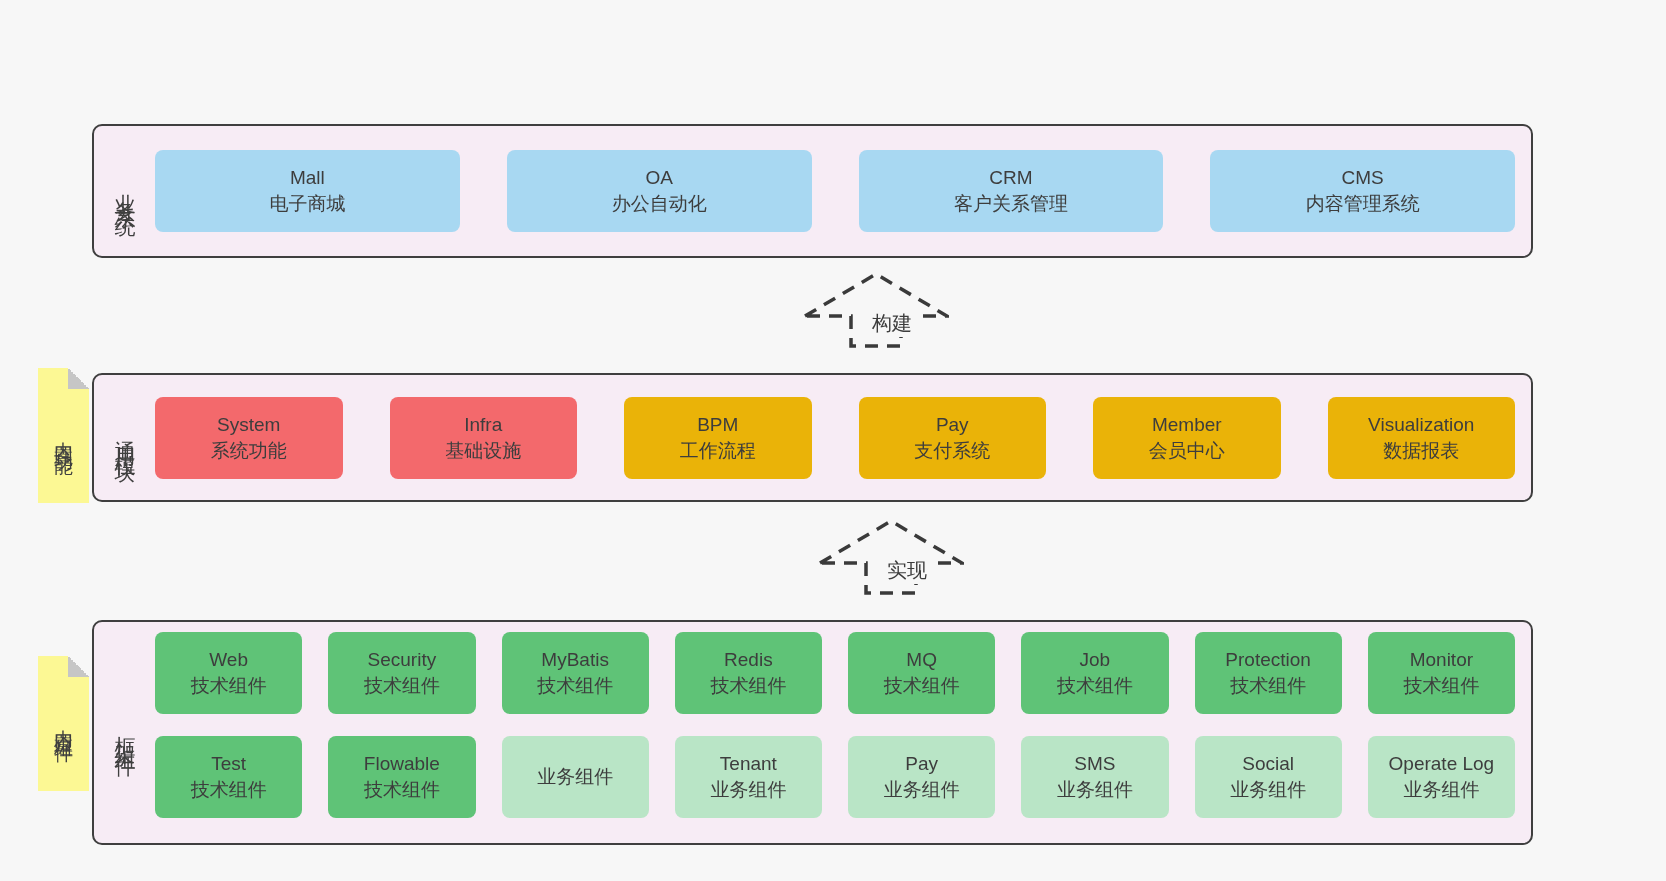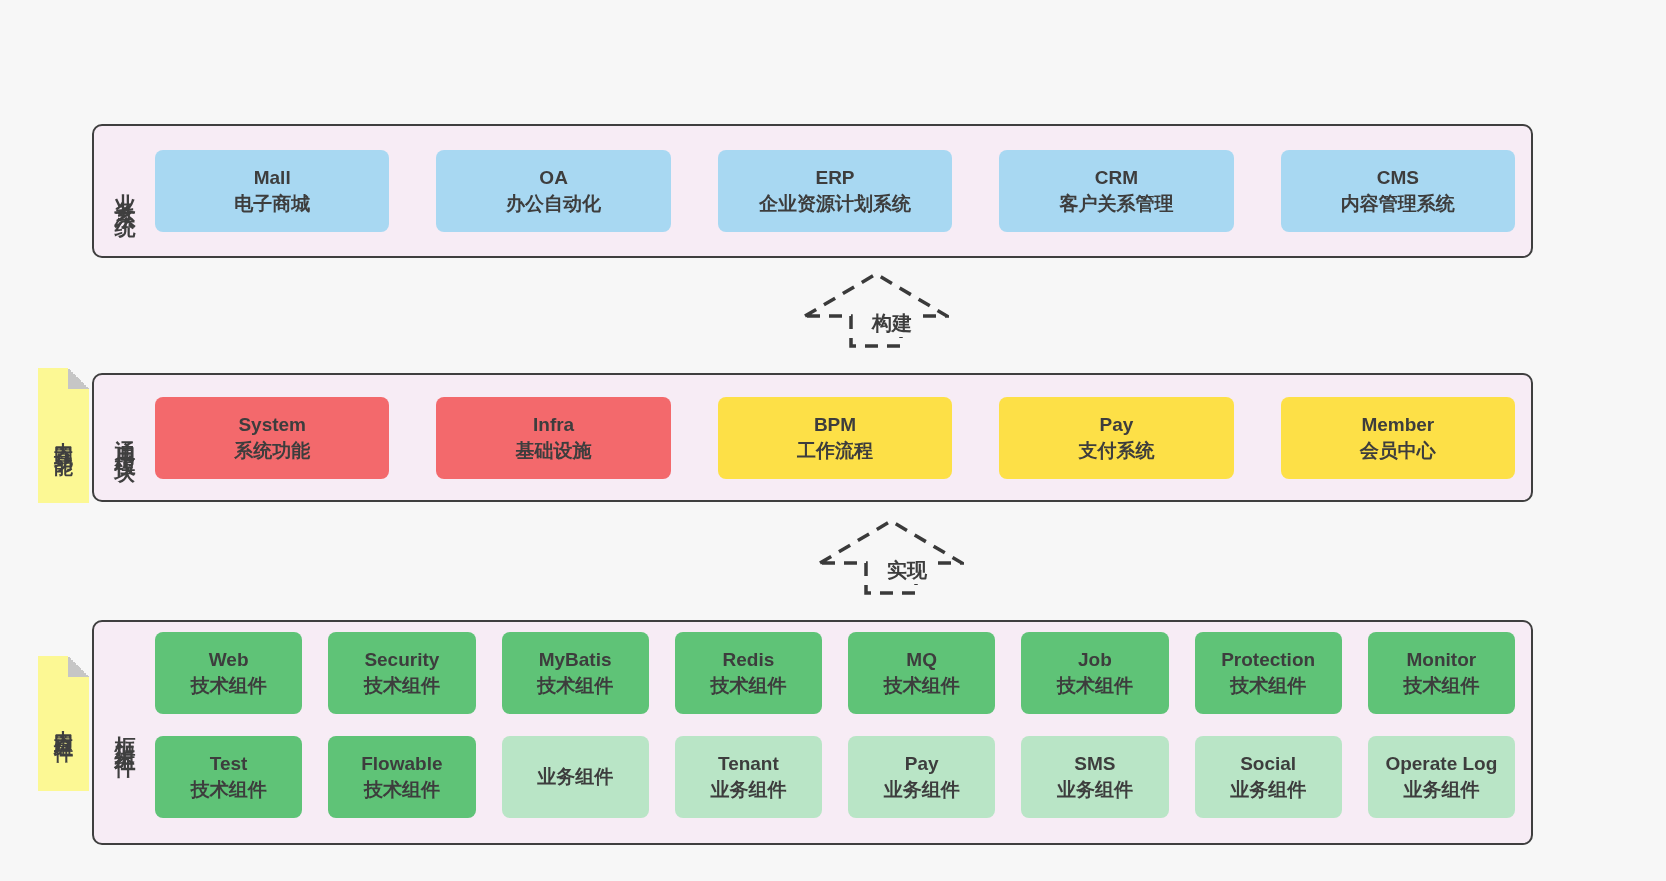--- a/index.html
+++ b/index.html
@@ -2,21 +2,21 @@
 <html><head>
 <meta charset="utf-8">
 <style>
   html,body{margin:0;padding:0;}
   body{
     width:1666px;height:881px;overflow:hidden;
     background:#f7f7f7;
     font-family:"Liberation Sans","DejaVu Sans",sans-serif;
     color:#3d3d3d;
   }
-  .page{position:relative;width:1666px;height:881px;font-weight:bold;}
+  .page{position:relative;width:1666px;height:881px;}
 
   
   .band{
     position:absolute;left:92px;width:1441px;box-sizing:border-box;
     background:#f7ecf5;border:2px solid #3f3f3f;border-radius:10px;
     display:flex;align-items:center;z-index:1;
   }
   .band-business{top:124px;height:134px;}
   .band-modules{top:373px;height:129px;}
   .band-components{top:620px;height:225px;}
@@ -33,21 +33,21 @@
   .row{display:flex;gap:26px;}
 
   .box{
     flex:1;height:82px;border-radius:8px;box-sizing:border-box;
     display:flex;flex-direction:column;align-items:center;justify-content:center;
     text-align:center;padding:0 14px;font-size:19px;line-height:26px;
   }
   .box span{display:block;}
   .blue{background:#a8d8f2;}
   .red{background:#f3696c;}
-  .pink{background:#fde047;}
+  .pink{background:#eab308;}
   .green{background:#5fc377;}
   .lightgreen{background:#b9e5c6;}
 
   
   .note{
     position:absolute;left:38px;width:51px;height:135px;
     background:#fcf894;z-index:0;
     display:flex;align-items:center;justify-content:center;
   }
   .note-1{top:368px;}
@@ -91,24 +91,20 @@
     <div class="boxes">
       <div class="box blue">
         <span>Mall</span>
         <span>电子商城</span>
       </div>
       <div class="box blue">
         <span>OA</span>
         <span>办公自动化</span>
       </div>
       <div class="box blue">
-        <span>ERP</span>
-        <span>企业资源计划系统</span>
-      </div>
-      <div class="box blue">
         <span>CRM</span>
         <span>客户关系管理</span>
       </div>
       <div class="box blue">
         <span>CMS</span>
         <span>内容管理系统</span>
       </div>
     </div>
   </div>
 
@@ -135,20 +131,24 @@
         <span>工作流程</span>
       </div>
       <div class="box pink">
         <span>Pay</span>
         <span>支付系统</span>
       </div>
       <div class="box pink">
         <span>Member</span>
         <span>会员中心</span>
       </div>
+      <div class="box pink">
+        <span>Visualization</span>
+        <span>数据报表</span>
+      </div>
     </div>
   </div>
 
   <div class="arrow arrow-2">
     <svg viewBox="0 0 146 76">
       <path d="M2,44 L73,2 L144,44 L98,44 L98,74 L48,74 L48,44 Z" fill="none" stroke="#3a3a3a" stroke-width="3.5" stroke-dasharray="13,9"></path>
     </svg>
     <span class="arrow-label">实现</span>
   </div>
 

